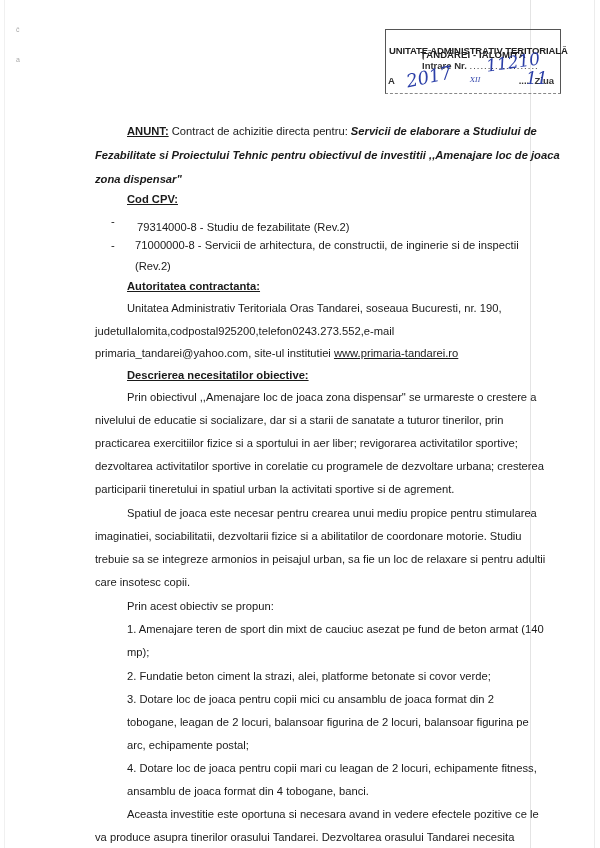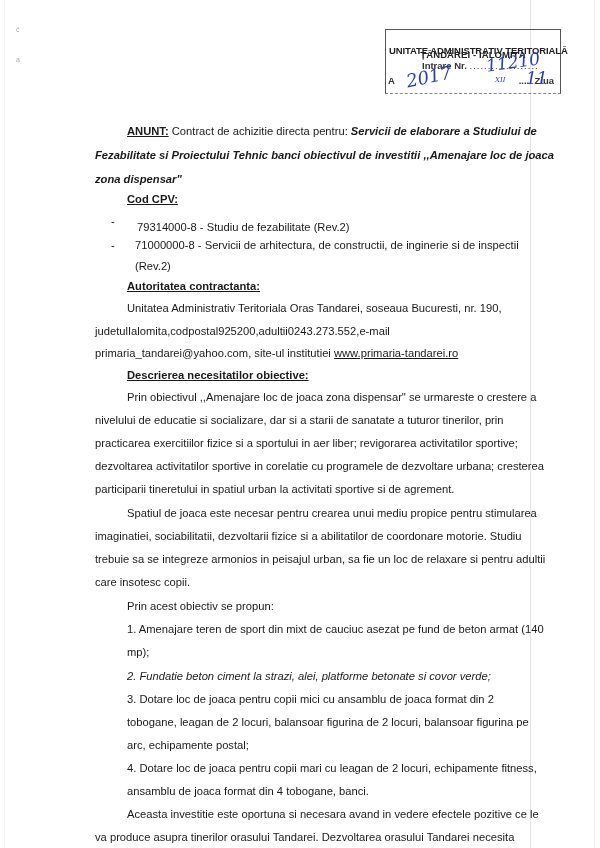--- a/index.html
+++ b/index.html
@@ -16,21 +16,21 @@
     .stamp .l1 { position: absolute; top: 2px; left: 0; right: 0; text-align: center;
                  font-size: 9.5px; font-weight: bold; color: #222; letter-spacing: 0.1px; margin-top: 17px; }
     .stamp .l2 { position: absolute; top: 15px; left: 3px; right: 0; font-size: 9.5px; font-weight: bold; color: #222; white-space: nowrap; letter-spacing: -0.1px; }
     .stamp .l3 { position: absolute; top: 30px; left: 36px; font-size: 9.5px; font-weight: bold; color: #333; }
     .stamp .l3 .dots { font-weight: normal; letter-spacing: 1px; }
     .stamp .l4 { position: absolute; top: 45px; left: 2px; right: 4px; font-size: 9.5px; font-weight: bold; color: #333; }
     .stamp .l4 .ziua { position: absolute; right: 2px; top: 0; }
     .hand { position: absolute; color: #2b3fa8; font-family: "DejaVu Serif", serif; font-style: italic; }
     .hand-nr { left: 100px; top: 22px; font-size: 17px; transform: rotate(-8deg); }
     .hand-a { left: 20px; top: 36px; font-size: 18px; transform: rotate(-12deg); }
-    .hand-m { left: 84px; top: 46px; font-size: 7px; margin-left: 25px; }
+    .hand-m { left: 84px; top: 46px; font-size: 7px; }
     .hand-z { left: 140px; top: 38px; font-size: 17px; }
     .line { position: absolute; left: 95px; width: 334px; font-size: 11.2px; line-height: 14px; white-space: nowrap; }
     .just { text-align: justify; text-align-last: justify; }
     .b { font-weight: bold; }
     .u { text-decoration: underline; }
     .bi { font-weight: bold; font-style: italic; }
     .bullet { position: absolute; left: 111px; font-size: 11.2px; line-height: 14px; }
     .link { text-decoration: underline; color: #1a1a1a; }
   </style>
 </head>
@@ -55,39 +55,39 @@
   </div>
   <span class="hand hand-nr">11210</span>
   <span class="hand hand-a">2017</span>
   <span class="hand hand-m">XII</span>
   <span class="hand hand-z">11</span>
 </div>
 
 <div class="line just" style="top:124px; padding-left:32px; width:302px;">
   <span class="b u">ANUNT:</span><span> Contract de achizitie directa pentru: </span><span class="bi">Servicii de elaborare a Studiului de</span>
 </div>
-<div class="line just bi" style="top:148px;">Fezabilitate si Proiectului Tehnic banci obiectivul de investitii ,,Amenajare loc de joaca</div>
+<div class="line just bi" style="top:148px;">Fezabilitate si Proiectului Tehnic pentru obiectivul de investitii ,,Amenajare loc de joaca</div>
 <div class="line bi" style="top:172px;">zona dispensar"</div>
 
 <div class="line b u" style="top:192px; padding-left:32px;">Cod CPV:</div>
 <span class="bullet" style="top:214px;">-</span>
 <div class="line" style="top:214px; left:137px; width:292px;margin-top:6px;">79314000-8 - Studiu de fezabilitate (Rev.2)</div>
 <span class="bullet" style="top:238px;">-</span>
 <div class="line just" style="top:238px; left:135px; width:294px;">71000000-8 - Servicii de arhitectura, de constructii, de inginerie si de inspectii</div>
 <div class="line" style="top:259px; left:135px; width:294px;">(Rev.2)</div>
 
 <div class="line b u" style="top:279px; padding-left:32px;">Autoritatea contractanta:</div>
 <div class="line just" style="top:301px; padding-left:32px; width:302px;">Unitatea Administrativ Teritoriala Oras Tandarei, soseaua Bucuresti, nr. 190,</div>
 <div class="line" style="top:324px; display:flex; justify-content:flex-start;">
   <span>judetul</span>
   <span>Ialomita,</span>
   <span>cod</span>
   <span>postal</span>
   <span>925200,</span>
-  <span>adultii</span>
+  <span>telefon</span>
   <span>0243.273.552,</span>
   <span>e-mail</span>
 </div>
 <div class="line" style="top:346px;">
   <span>primaria_tandarei@yahoo.com, site-ul institutiei </span><span class="link">www.primaria-tandarei.ro</span>
 </div>
 
 <div class="line b u" style="top:368px; padding-left:32px;">Descrierea necesitatilor obiective:</div>
 <div class="line just" style="top:390px; padding-left:32px; width:302px;">Prin obiectivul ,,Amenajare loc de joaca zona dispensar" se urmareste o crestere a</div>
 <div class="line just" style="top:413px;">nivelului de educatie si socializare, dar si a starii de sanatate a tuturor tinerilor, prin</div>
@@ -97,21 +97,21 @@
 
 <div class="line just" style="top:506px; padding-left:32px; width:302px;">Spatiul de joaca este necesar pentru crearea unui mediu propice pentru stimularea</div>
 <div class="line just" style="top:529px;">imaginatiei, sociabilitatii, dezvoltarii fizice si a abilitatilor de coordonare motorie. Studiu</div>
 <div class="line just" style="top:552px;">trebuie sa se integreze armonios in peisajul urban, sa fie un loc de relaxare si pentru adultii</div>
 <div class="line" style="top:575px;">care insotesc copii.</div>
 
 <div class="line" style="top:599px; padding-left:32px;">Prin acest obiectiv se propun:</div>
 
 <div class="line just" style="top:622px; left:127px; width:302px;">1. Amenajare teren de sport din mixt de cauciuc asezat pe fund de beton armat (140</div>
 <div class="line" style="top:645px; left:127px; width:302px;">mp);</div>
-<div class="line" style="top:669px; left:127px; width:302px;font-style:italic;">2. Fundatie beton ciment la strazi, alei, platforme betonate si covor verde;</div>
+<div class="line" style="top:669px; left:127px; width:302px;">2. Fundatie beton ciment la strazi, alei, platforme betonate si covor verde;</div>
 <div class="line just" style="top:692px; left:127px; width:302px;">3. Dotare loc de joaca pentru copii mici cu ansamblu de joaca format din 2</div>
 <div class="line just" style="top:715px; left:127px; width:302px;">tobogane, leagan de 2 locuri, balansoar figurina de 2 locuri, balansoar figurina pe</div>
 <div class="line" style="top:738px; left:127px; width:302px;">arc, echipamente postal;</div>
 <div class="line just" style="top:761px; left:127px; width:302px;">4. Dotare loc de joaca pentru copii mari cu leagan de 2 locuri, echipamente fitness,</div>
 <div class="line" style="top:784px; left:127px; width:302px;">ansamblu de joaca format din 4 tobogane, banci.</div>
 
 <div class="line just" style="top:807px; padding-left:32px; width:302px;">Aceasta investitie este oportuna si necesara avand in vedere efectele pozitive ce le</div>
 <div class="line just" style="top:830px;">va produce asupra tinerilor orasului Tandarei. Dezvoltarea orasului Tandarei necesita</div>
 
 </body></html>

